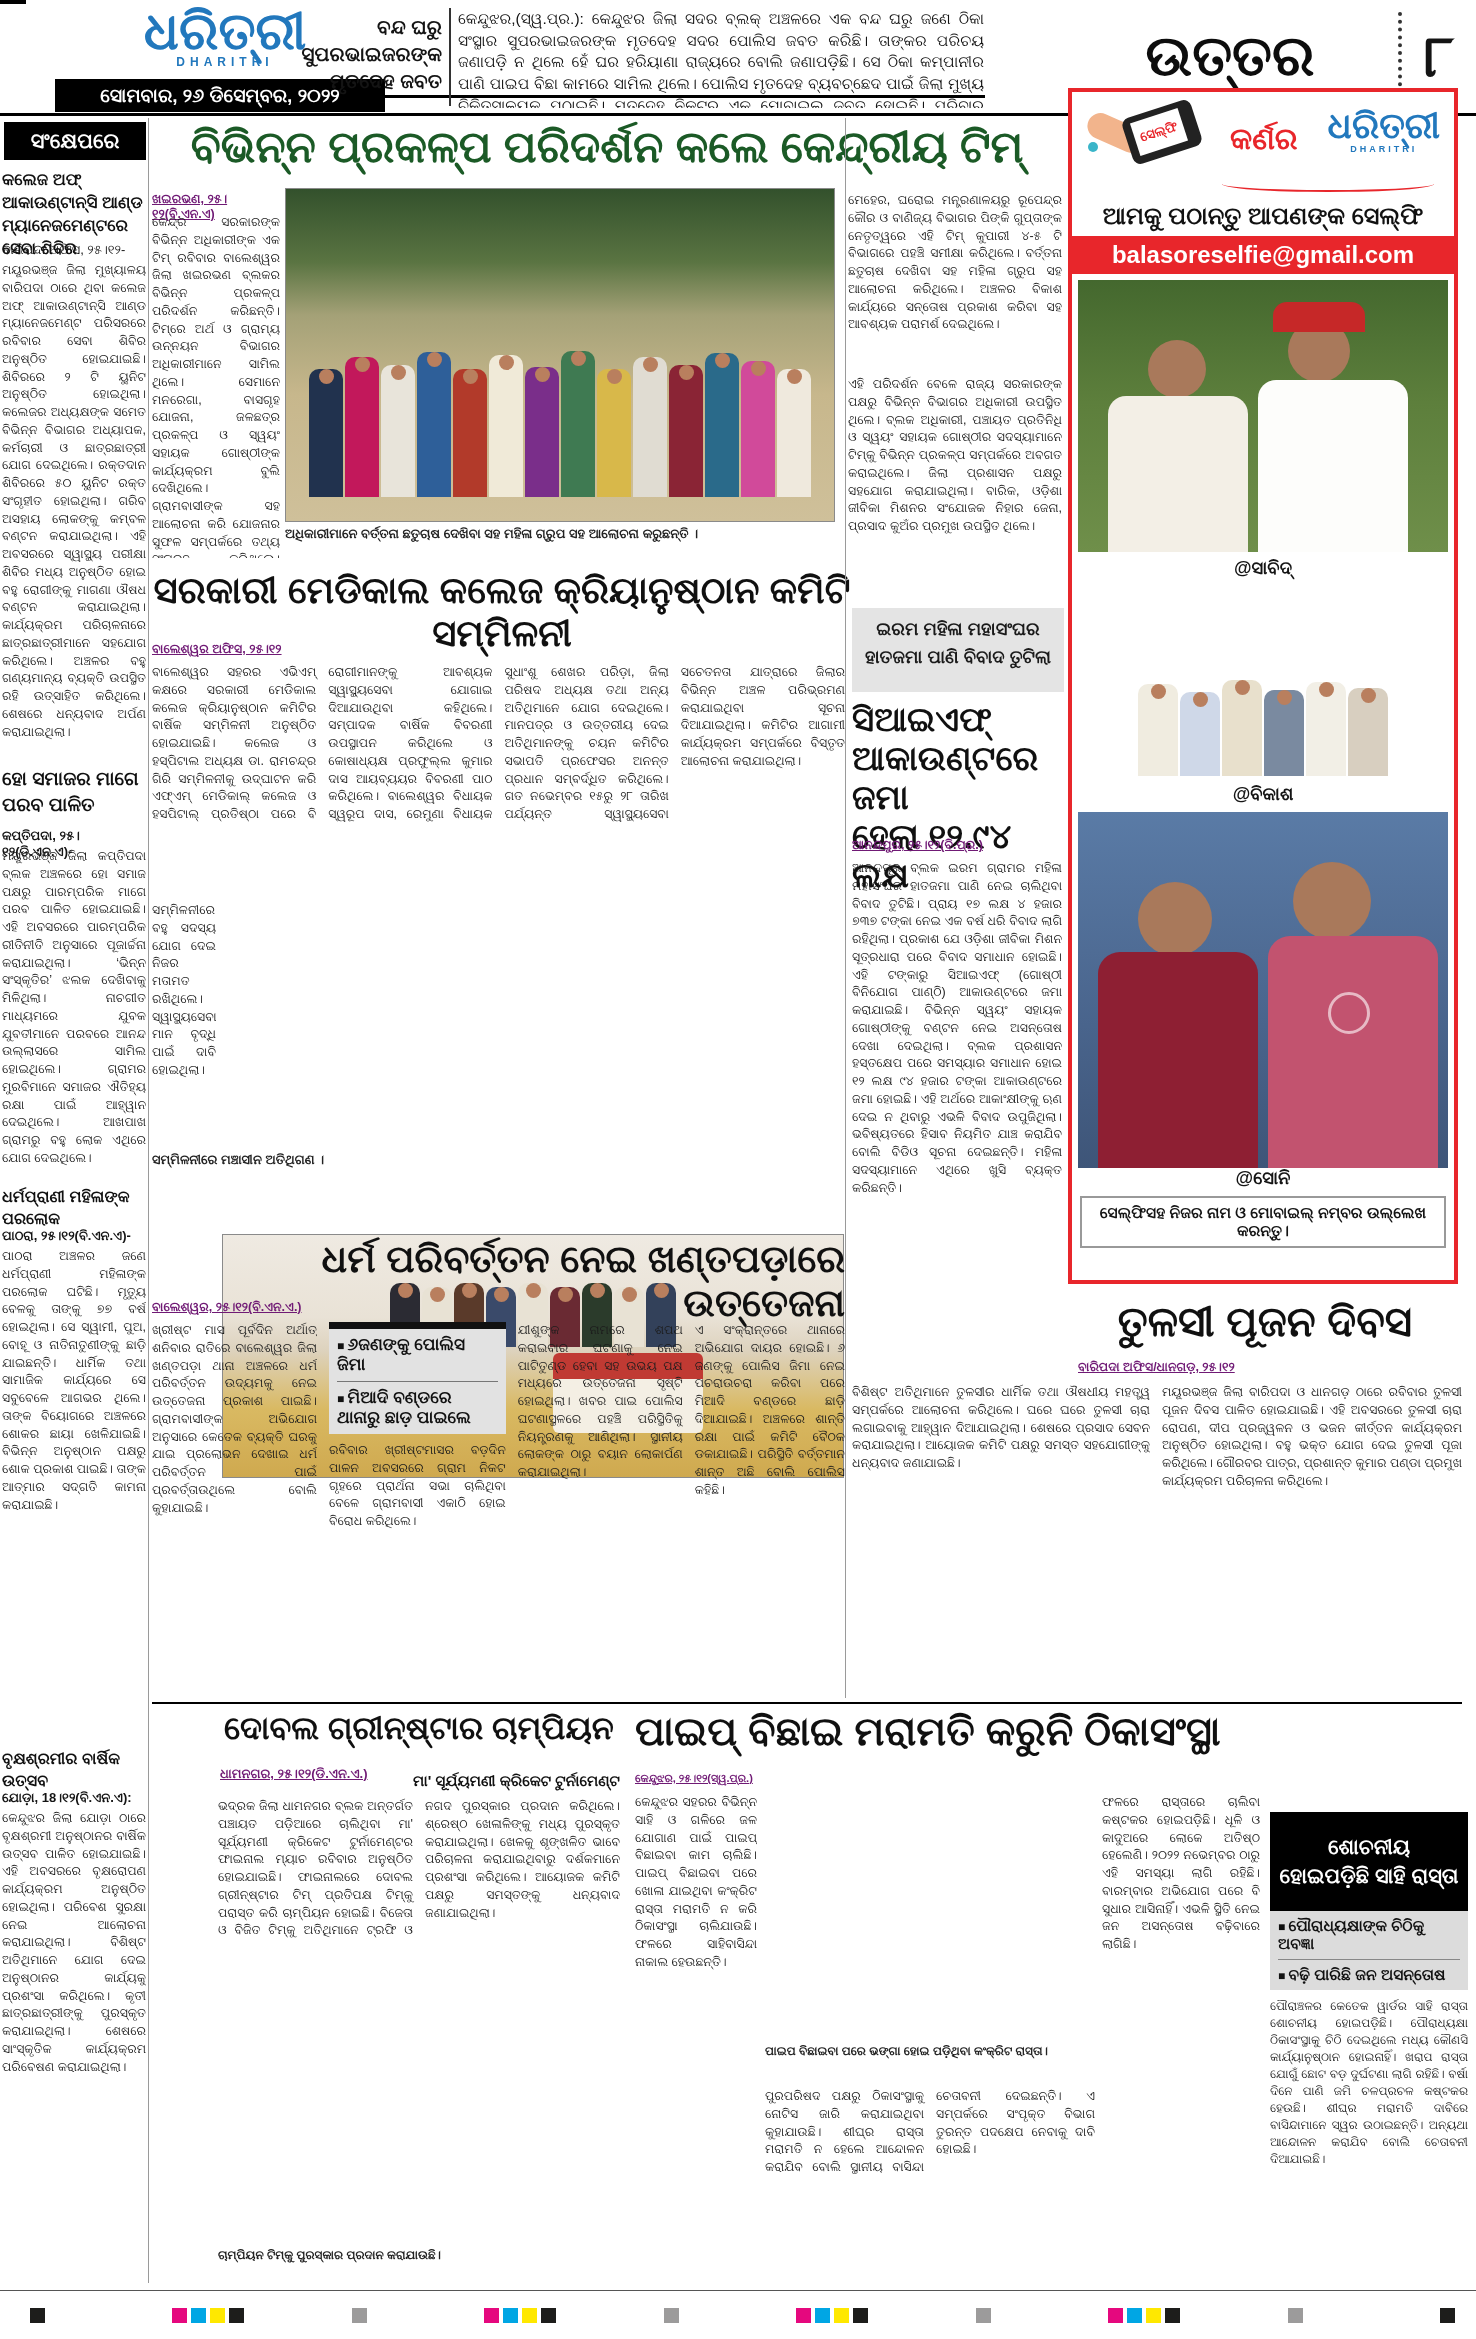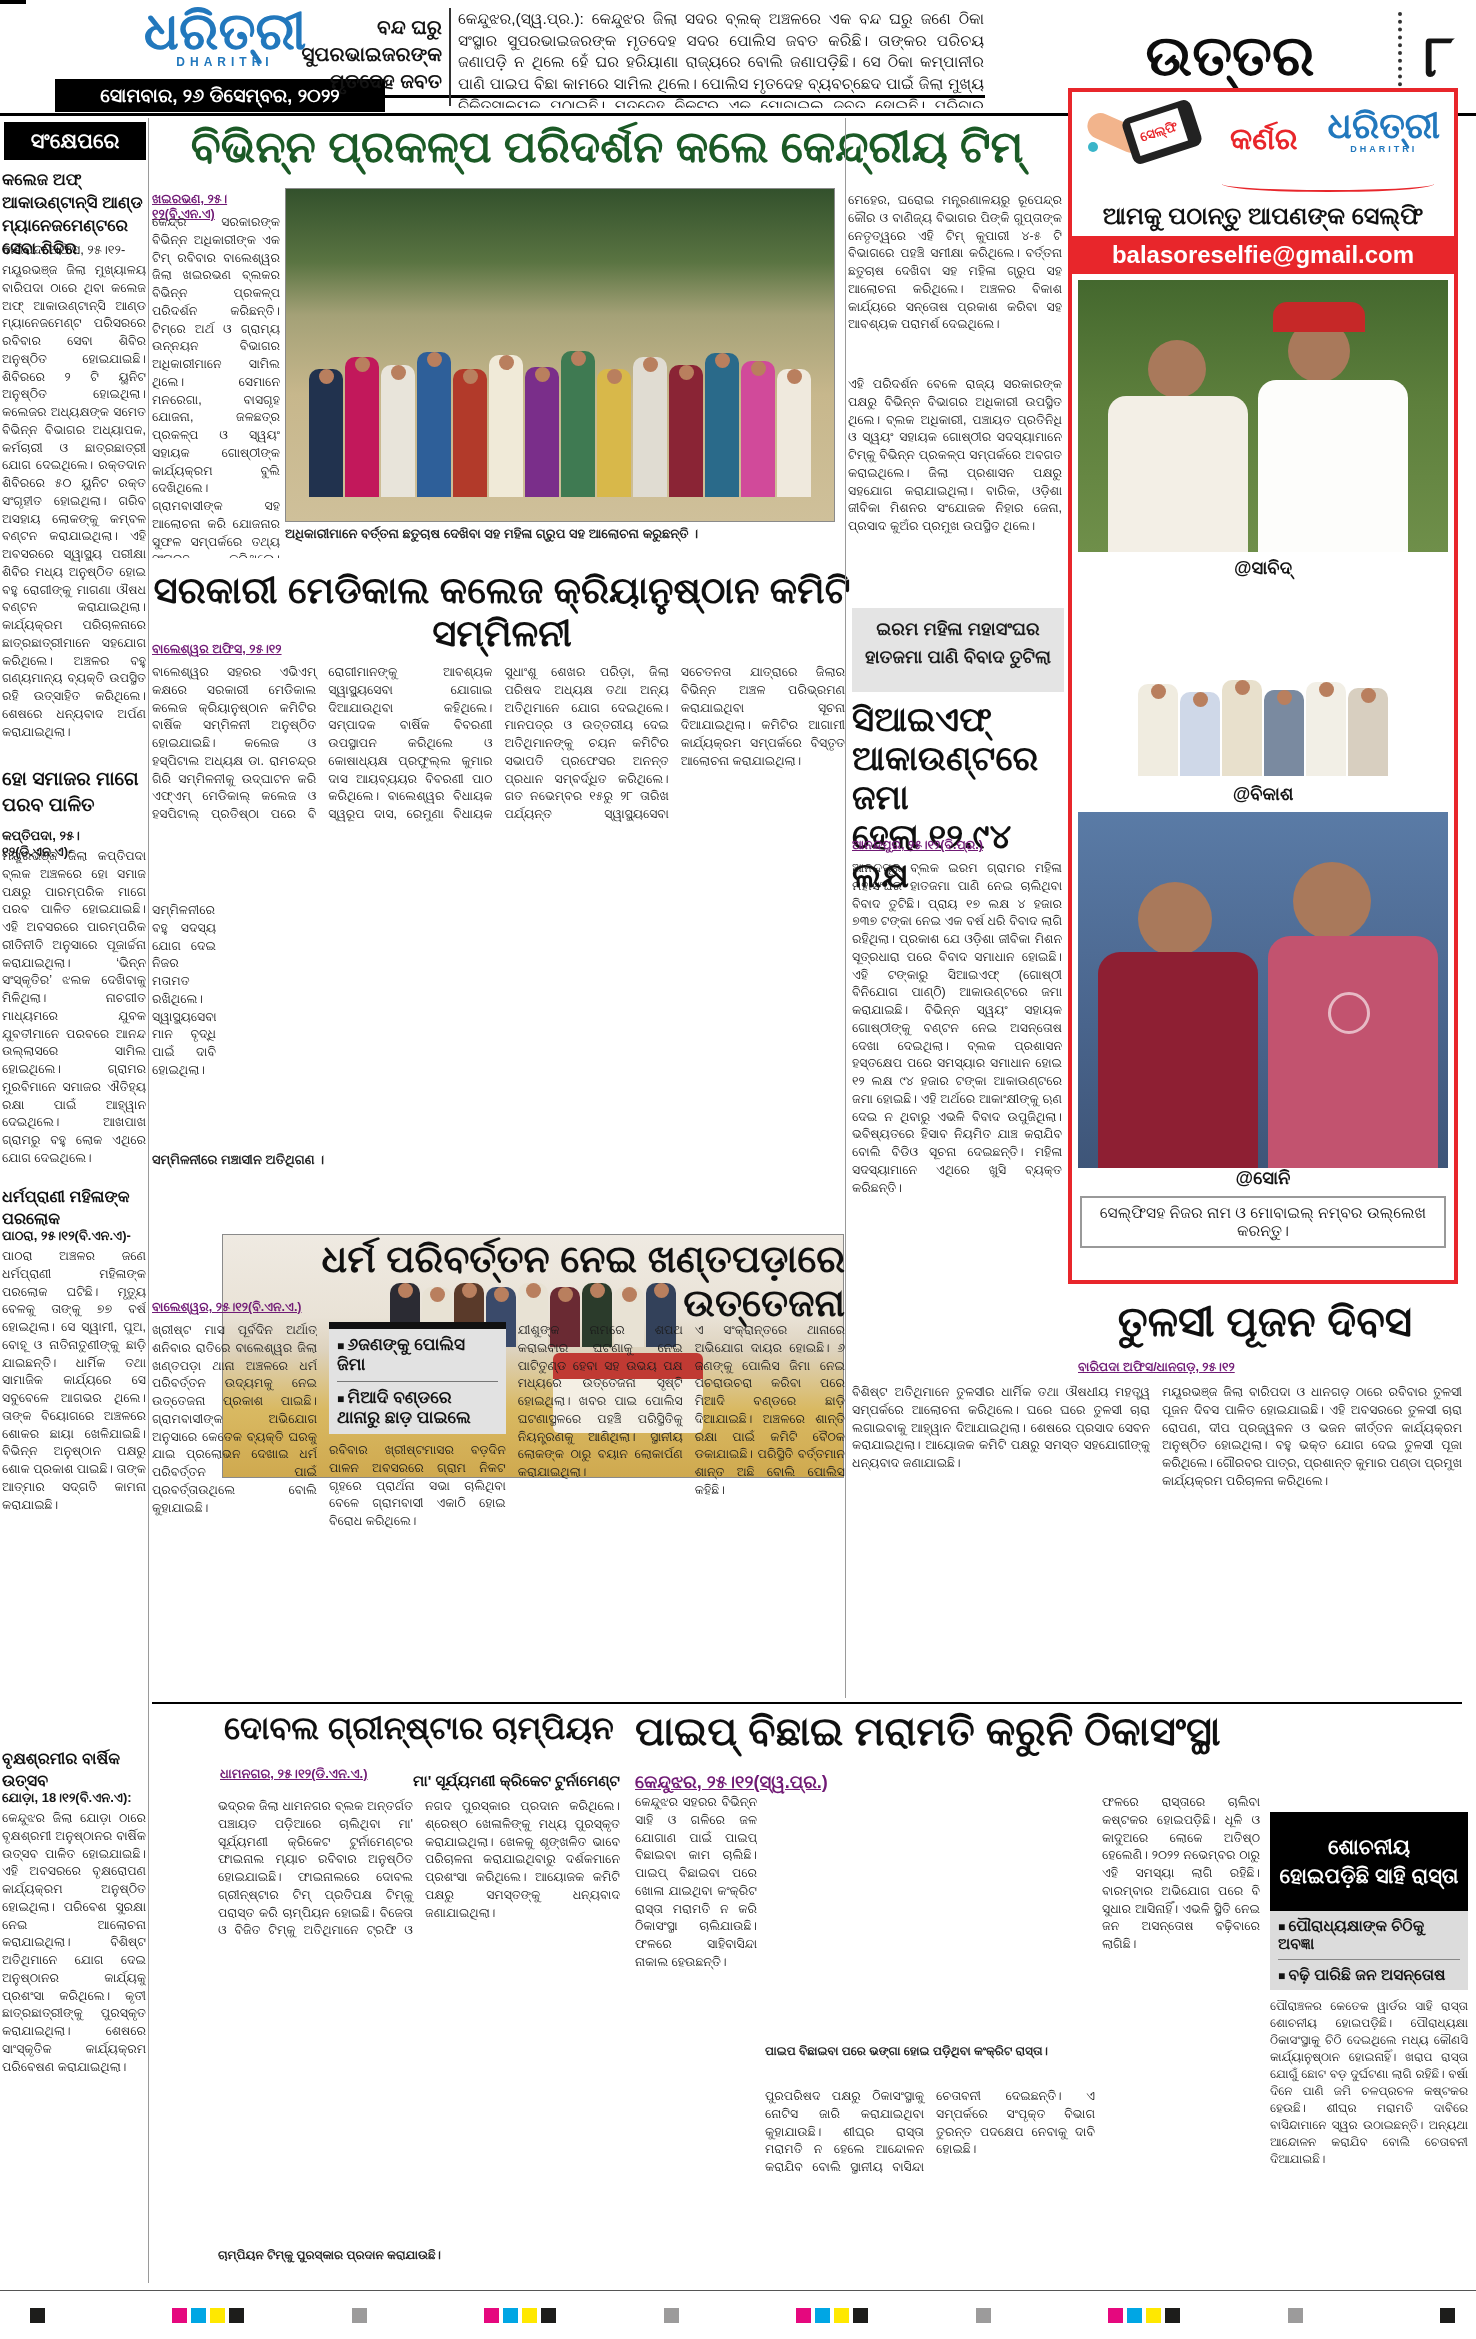--- a/index.html
+++ b/index.html
@@ -160,21 +160,21 @@
 
     <div class="photo" style="margin:2px 6px 0 6px;height:356px;background:linear-gradient(180deg,#5a7ba6 0%,#49648c 60%,#3e5578 100%);border:none;">
       <div class="head" style="left:60px;top:70px;width:74px;height:74px;"></div>
       <div class="head" style="left:215px;top:50px;width:78px;height:78px;"></div>
       <div style="position:absolute;left:20px;top:140px;width:160px;height:216px;background:#8e1f33;border-radius:22px 22px 0 0;"></div>
       <div style="position:absolute;left:190px;top:124px;width:170px;height:232px;background:#c2536f;border-radius:22px 22px 0 0;"></div>
       <div style="position:absolute;left:250px;top:180px;width:36px;height:36px;border:3px solid #fff;border-radius:50%;opacity:.6;"></div>
     </div>
     <div style="height:26px;font-size:18px;font-weight:bold;text-align:center;">@ସୋନି</div>
 
-    <div style="margin:2px 8px;border:2px solid #999;font-size:15.5px;font-weight:normal;text-align:center;padding:6px 2px;">ସେଲ୍‌ଫିସହ ନିଜର ନାମ ଓ ମୋବାଇଲ୍ ନମ୍ବର ଉଲ୍ଲେଖ କରନ୍ତୁ।</div>
+    <div style="margin:2px 8px;border:2px solid #999;font-size:15.5px;font-weight:bold;text-align:center;padding:6px 2px;">ସେଲ୍‌ଫିସହ ନିଜର ନାମ ଓ ମୋବାଇଲ୍ ନମ୍ବର ଉଲ୍ଲେଖ କରନ୍ତୁ।</div>
   </div>
 
   <div class="abs hl" style="left:152px;top:1238px;width:693px;height:56px;font-size:38px;text-align:right;">ଧର୍ମ ପରିବର୍ତ୍ତନ ନେଇ ଖଣ୍ତପଡ଼ାରେ ଉତ୍ତେଜନା</div>
   <div class="abs byline" style="left:152px;top:1300px;width:260px;font-size:12.5px;">ବାଲେଶ୍ୱର, ୨୫।୧୨(ବି.ଏନ.ଏ.)</div>
 
   <div class="abs colflex" style="left:152px;top:1322px;width:693px;height:378px;">
     <div class="bt" style="width:168px;height:100%;">ଖ୍ରୀଷ୍ଟ ମାସ ପୂର୍ବଦିନ ଅର୍ଥାତ୍ ଶନିବାର ରାତିରେ ବାଲେଶ୍ୱର ଜିଲା ଖଣ୍ତପଡ଼ା ଥାନା ଅଞ୍ଚଳରେ ଧର୍ମ ପରିବର୍ତ୍ତନ ଉଦ୍ୟମକୁ ନେଇ ଉତ୍ତେଜନା ପ୍ରକାଶ ପାଇଛି। ଗ୍ରାମବାସୀଙ୍କ ଅଭିଯୋଗ ଅନୁସାରେ କେତେକ ବ୍ୟକ୍ତି ଘରକୁ ଯାଇ ପ୍ରଲୋଭନ ଦେଖାଇ ଧର୍ମ ପରିବର୍ତ୍ତନ ପାଇଁ ପ୍ରବର୍ତ୍ତାଉଥିଲେ ବୋଲି କୁହାଯାଇଛି।</div>
     <div style="width:180px;">
       <div style="border-top:7px solid #111;background:#e2e2e2;">
         <div class="bullet-line">୬ଜଣଙ୍କୁ ପୋଲିସ ଜିମା</div>
@@ -197,21 +197,21 @@
   <div class="abs hr" style="left:152px;top:1702px;width:1310px;height:2px;"></div>
 
   <div class="abs hl" style="left:218px;top:1710px;width:402px;height:50px;font-size:32px;text-align:center;">ଦୋବଲ ଗ୍ରୀନ୍‌ଷ୍ଟାର ଚାମ୍ପିୟନ</div>
   <div class="abs byline" style="left:220px;top:1766px;width:200px;font-size:13px;">ଧାମନଗର, ୨୫।୧୨(ଡି.ଏନ.ଏ.)</div>
   <div class="abs hl" style="left:400px;top:1772px;width:220px;font-size:15px;text-align:right;">ମା' ସୂର୍ଯ୍ୟମଣୀ କ୍ରିକେଟ ଟୁର୍ନାମେଣ୍ଟ</div>
   <div class="abs bt" style="left:218px;top:1798px;width:402px;height:250px;column-count:2;column-gap:12px;">ଭଦ୍ରକ ଜିଲା ଧାମନଗର ବ୍ଲକ ଅନ୍ତର୍ଗତ ପଞ୍ଚାୟତ ପଡ଼ିଆରେ ଚାଲିଥିବା ମା' ସୂର୍ଯ୍ୟମଣୀ କ୍ରିକେଟ ଟୁର୍ନାମେଣ୍ଟର ଫାଇନାଲ ମ୍ୟାଚ ରବିବାର ଅନୁଷ୍ଠିତ ହୋଇଯାଇଛି। ଫାଇନାଲରେ ଦୋବଲ ଗ୍ରୀନ୍‌ଷ୍ଟାର ଟିମ୍ ପ୍ରତିପକ୍ଷ ଟିମ୍‌କୁ ପରାସ୍ତ କରି ଚାମ୍ପିୟନ ହୋଇଛି। ବିଜେତା ଓ ବିଜିତ ଟିମ୍‌କୁ ଅତିଥିମାନେ ଟ୍ରଫି ଓ ନଗଦ ପୁରସ୍କାର ପ୍ରଦାନ କରିଥିଲେ। ଶ୍ରେଷ୍ଠ ଖେଳାଳିଙ୍କୁ ମଧ୍ୟ ପୁରସ୍କୃତ କରାଯାଇଥିଲା। ଖେଳକୁ ଶୃଙ୍ଖଳିତ ଭାବେ ପରିଚାଳନା କରାଯାଇଥିବାରୁ ଦର୍ଶକମାନେ ପ୍ରଶଂସା କରିଥିଲେ। ଆୟୋଜକ କମିଟି ପକ୍ଷରୁ ସମସ୍ତଙ୍କୁ ଧନ୍ୟବାଦ ଜଣାଯାଇଥିଲା।</div>
 
   <div class="abs cap" style="left:218px;top:2248px;width:402px;font-size:12px;">ଚାମ୍ପିୟନ ଟିମ୍‌କୁ ପୁରସ୍କାର ପ୍ରଦାନ କରାଯାଉଛି।</div>
 
   <div class="abs hl" style="left:635px;top:1708px;width:830px;height:58px;font-size:40px;text-align:left;">ପାଇପ୍ ବିଛାଇ ମରାମତି କରୁନି ଠିକାସଂସ୍ଥା</div>
-  <div class="abs byline" style="left:635px;top:1772px;width:200px;font-size:18px;">କେନ୍ଦୁଝର, ୨୫।୧୨(ସ୍ୱ.ପ୍ର.)</div>
+  <div class="abs byline" style="left:635px;top:1772px;width:200px;font-size:11px;">କେନ୍ଦୁଝର, ୨୫।୧୨(ସ୍ୱ.ପ୍ର.)</div>
 
   <div class="abs bt" style="left:635px;top:1794px;width:122px;height:470px;">କେନ୍ଦୁଝର ସହରର ବିଭିନ୍ନ ସାହି ଓ ଗଳିରେ ଜଳ ଯୋଗାଣ ପାଇଁ ପାଇପ୍ ବିଛାଇବା କାମ ଚାଲିଛି। ପାଇପ୍ ବିଛାଇବା ପରେ ଖୋଳା ଯାଇଥିବା କଂକ୍ରିଟ ରାସ୍ତା ମରାମତି ନ କରି ଠିକାସଂସ୍ଥା ଚାଲିଯାଉଛି। ଫଳରେ ସାହିବାସିନ୍ଦା ନାକାଲ ହେଉଛନ୍ତି।</div>
 
   <div class="abs cap" style="left:765px;top:2044px;width:330px;font-size:12px;">ପାଇପ ବିଛାଇବା ପରେ ଭଙ୍ଗା ହୋଇ ପଡ଼ିଥିବା କଂକ୍ରିଟ ରାସ୍ତା।</div>
 
   <div class="abs bt" style="left:1102px;top:1794px;width:158px;height:470px;">ଫଳରେ ରାସ୍ତାରେ ଚାଲିବା କଷ୍ଟକର ହୋଇପଡ଼ିଛି। ଧୂଳି ଓ କାଦୁଅରେ ଲୋକେ ଅତିଷ୍ଠ ହେଲେଣି। ୨୦୨୨ ନଭେମ୍ବର ଠାରୁ ଏହି ସମସ୍ୟା ଲାଗି ରହିଛି। ବାରମ୍ବାର ଅଭିଯୋଗ ପରେ ବି ସୁଧାର ଆସିନାହିଁ। ଏଭଳି ସ୍ଥିତି ନେଇ ଜନ ଅସନ୍ତୋଷ ବଢ଼ିବାରେ ଲାଗିଛି।</div>
   <div class="abs bt" style="left:765px;top:2088px;width:330px;height:184px;column-count:2;column-gap:12px;">ପୁରପରିଷଦ ପକ୍ଷରୁ ଠିକାସଂସ୍ଥାକୁ ନୋଟିସ ଜାରି କରାଯାଇଥିବା କୁହାଯାଉଛି। ଶୀଘ୍ର ରାସ୍ତା ମରାମତି ନ ହେଲେ ଆନ୍ଦୋଳନ କରାଯିବ ବୋଲି ସ୍ଥାନୀୟ ବାସିନ୍ଦା ଚେତାବନୀ ଦେଇଛନ୍ତି। ଏ ସମ୍ପର୍କରେ ସଂପୃକ୍ତ ବିଭାଗ ତୁରନ୍ତ ପଦକ୍ଷେପ ନେବାକୁ ଦାବି ହୋଇଛି।</div>
 
   <div class="abs" style="left:1270px;top:1812px;width:198px;">
     <div class="blackbox" style="padding:20px 4px;font-size:21px;line-height:1.4;">

